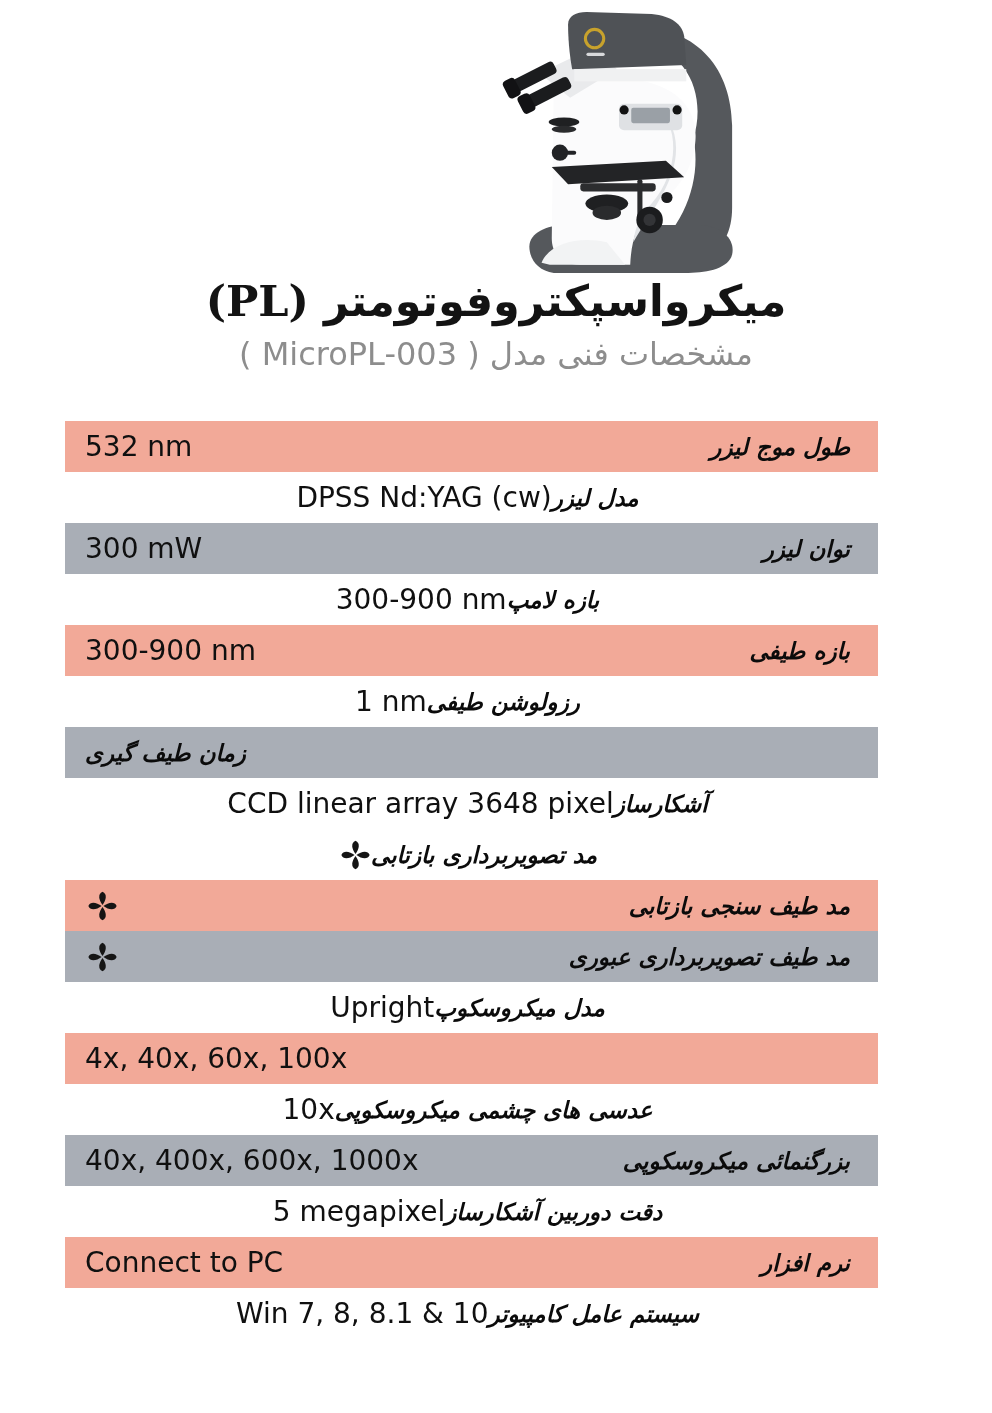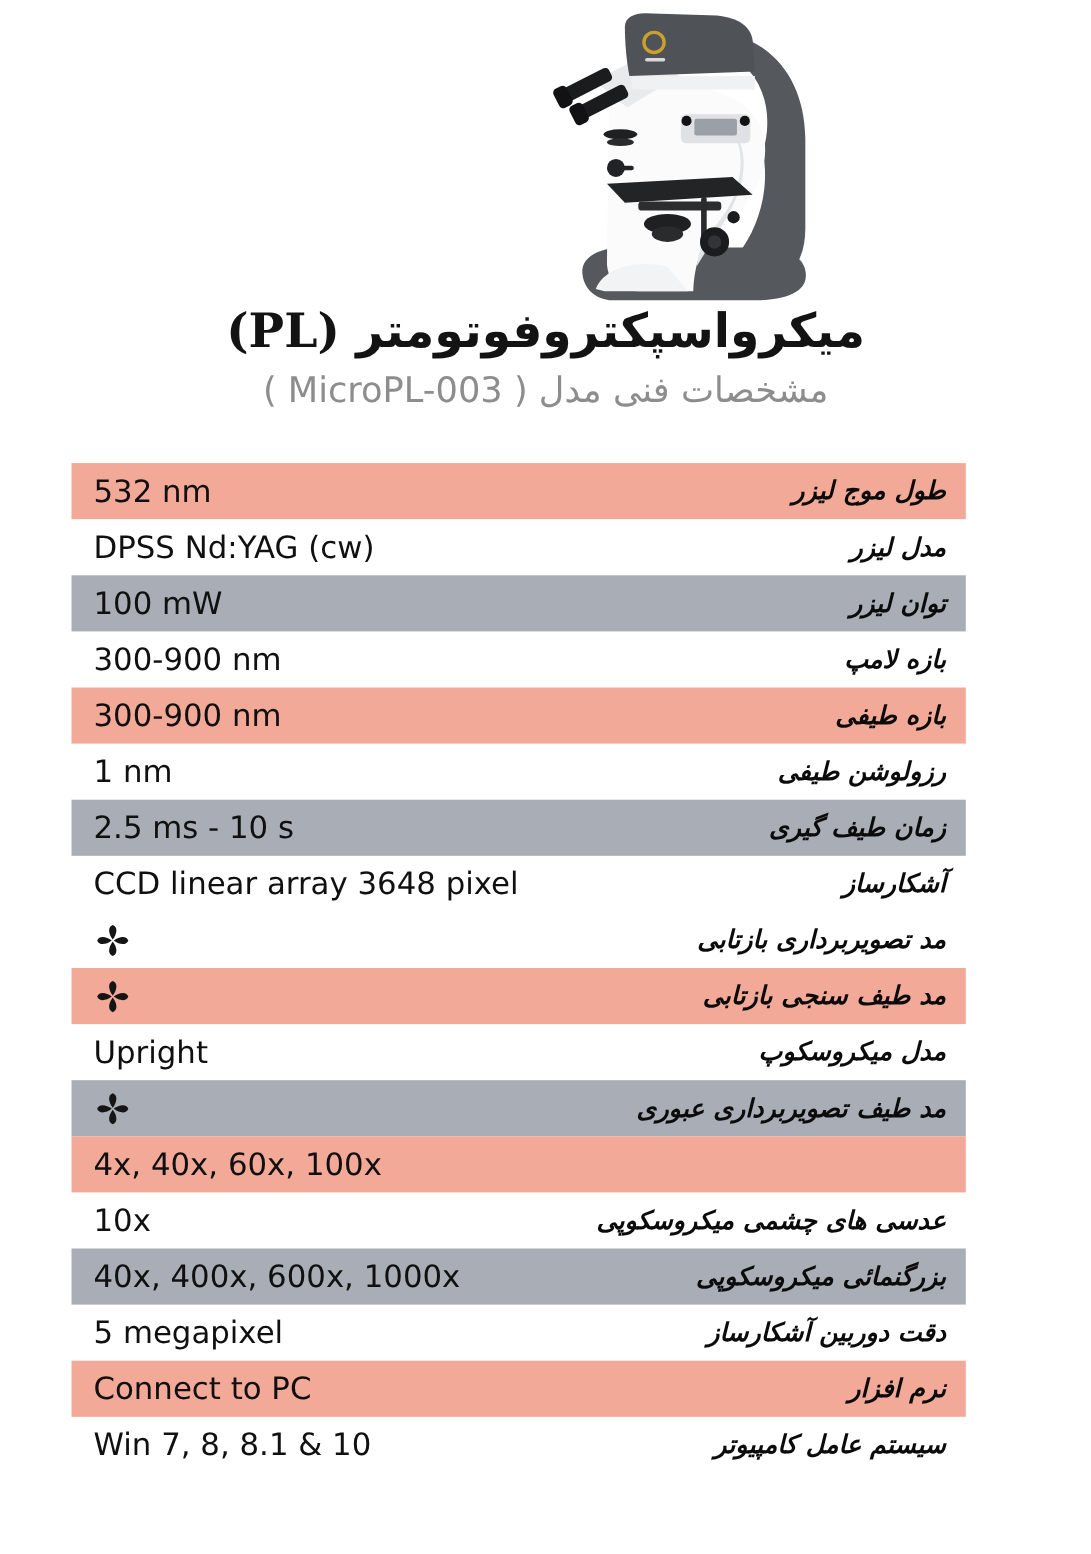--- a/index.html
+++ b/index.html
@@ -14,25 +14,25 @@
   
   .title-block { position:absolute; top:276px; left:0; width:100%; text-align:center; }
   .main-title { margin:0; font-size:43px; font-weight:bold; color:#131313; direction:rtl; letter-spacing:0; }
   .main-title .latin { font-family:"DejaVu Serif", serif; }
   .subtitle { margin:9px 0 0 0; font-size:32px; font-weight:normal; color:#8d8d8d; direction:rtl; }
 
   
   .spec-table { position:absolute; left:65px; top:421px; width:813px; }
   .spec-row {
     height:51px; display:flex; align-items:center; justify-content:space-between;
-    padding:0 18px 0 20px; box-sizing:border-box;
+    padding:0 28px 0 20px; box-sizing:border-box;
   }
   .bg-salmon { background:var(--salmon); }
   .bg-gray   { background:var(--row-gray); }
-  .bg-white  { background:transparent; }
+  .bg-white  { background:transparent;justify-content:center; }
   .spec-value { display:flex; align-items:center; font-size:28px; color:#101010; white-space:nowrap; }
   .spec-label { font-size:23px; font-weight:bold; color:#0b0b0b; direction:rtl; white-space:nowrap;font-style:italic; }
   .petal-icon { display:block; margin-left:2px; }
 </style>
 </head>
 <body>
 
 <div class="page">
 
   <div class="hero">
@@ -114,21 +114,21 @@
   </div>
       <div class="spec-row bg-white">
     <div class="spec-value">
       <span class="value-text">DPSS Nd:YAG (cw)</span>
 
     </div>
     <div class="spec-label">مدل لیزر</div>
   </div>
       <div class="spec-row bg-gray">
     <div class="spec-value">
-      <span class="value-text">100 mW</span>
+      <span class="value-text">300 mW</span>
 
     </div>
     <div class="spec-label">توان لیزر</div>
   </div>
       <div class="spec-row bg-white">
     <div class="spec-value">
       <span class="value-text">300-900 nm</span>
 
     </div>
     <div class="spec-label">بازه لامپ</div>
@@ -141,24 +141,20 @@
     <div class="spec-label">بازه طیفی</div>
   </div>
       <div class="spec-row bg-white">
     <div class="spec-value">
       <span class="value-text">1 nm</span>
 
     </div>
     <div class="spec-label">رزولوشن طیفی</div>
   </div>
       <div class="spec-row bg-gray">
-    <div class="spec-value">
-      <span class="value-text">2.5 ms - 10 s</span>
-
-    </div>
     <div class="spec-label">زمان طیف گیری</div>
   </div>
       <div class="spec-row bg-white">
     <div class="spec-value">
       <span class="value-text">CCD linear array 3648 pixel</span>
 
     </div>
     <div class="spec-label">آشکارساز</div>
   </div>
       <div class="spec-row bg-white">
@@ -182,41 +178,41 @@
         <g fill="#151515">
           <path d="M0 -1 C -4.2 -6.5 -5.4 -13.5 0 -15.5 C 5.4 -13.5 4.2 -6.5 0 -1 Z"></path>
           <path d="M0 -1 C -4.2 -6.5 -5.4 -13.5 0 -15.5 C 5.4 -13.5 4.2 -6.5 0 -1 Z" transform="rotate(90)"></path>
           <path d="M0 -1 C -4.2 -6.5 -5.4 -13.5 0 -15.5 C 5.4 -13.5 4.2 -6.5 0 -1 Z" transform="rotate(180)"></path>
           <path d="M0 -1 C -4.2 -6.5 -5.4 -13.5 0 -15.5 C 5.4 -13.5 4.2 -6.5 0 -1 Z" transform="rotate(270)"></path>
         </g>
       </svg>
     </div>
     <div class="spec-label">مد  طیف سنجی بازتابی</div>
   </div>
-      <div class="spec-row bg-white">
-    <div class="spec-value">
-      <span class="value-text">Upright</span>
-
-    </div>
-    <div class="spec-label">مدل میکروسکوپ</div>
-  </div>
       <div class="spec-row bg-gray">
     <div class="spec-value">
       <span class="value-text"></span>
       <svg class="petal-icon" viewBox="-17 -17 34 34" width="31" height="34">
         <g fill="#151515">
           <path d="M0 -1 C -4.2 -6.5 -5.4 -13.5 0 -15.5 C 5.4 -13.5 4.2 -6.5 0 -1 Z"></path>
           <path d="M0 -1 C -4.2 -6.5 -5.4 -13.5 0 -15.5 C 5.4 -13.5 4.2 -6.5 0 -1 Z" transform="rotate(90)"></path>
           <path d="M0 -1 C -4.2 -6.5 -5.4 -13.5 0 -15.5 C 5.4 -13.5 4.2 -6.5 0 -1 Z" transform="rotate(180)"></path>
           <path d="M0 -1 C -4.2 -6.5 -5.4 -13.5 0 -15.5 C 5.4 -13.5 4.2 -6.5 0 -1 Z" transform="rotate(270)"></path>
         </g>
       </svg>
     </div>
     <div class="spec-label">مد  طیف تصویربرداری عبوری</div>
   </div>
+      <div class="spec-row bg-white">
+    <div class="spec-value">
+      <span class="value-text">Upright</span>
+
+    </div>
+    <div class="spec-label">مدل میکروسکوپ</div>
+  </div>
       <div class="spec-row bg-salmon">
     <div class="spec-value">
       <span class="value-text">4x, 40x, 60x, 100x</span>
 
     </div>
   </div>
       <div class="spec-row bg-white">
     <div class="spec-value">
       <span class="value-text">10x</span>
 

